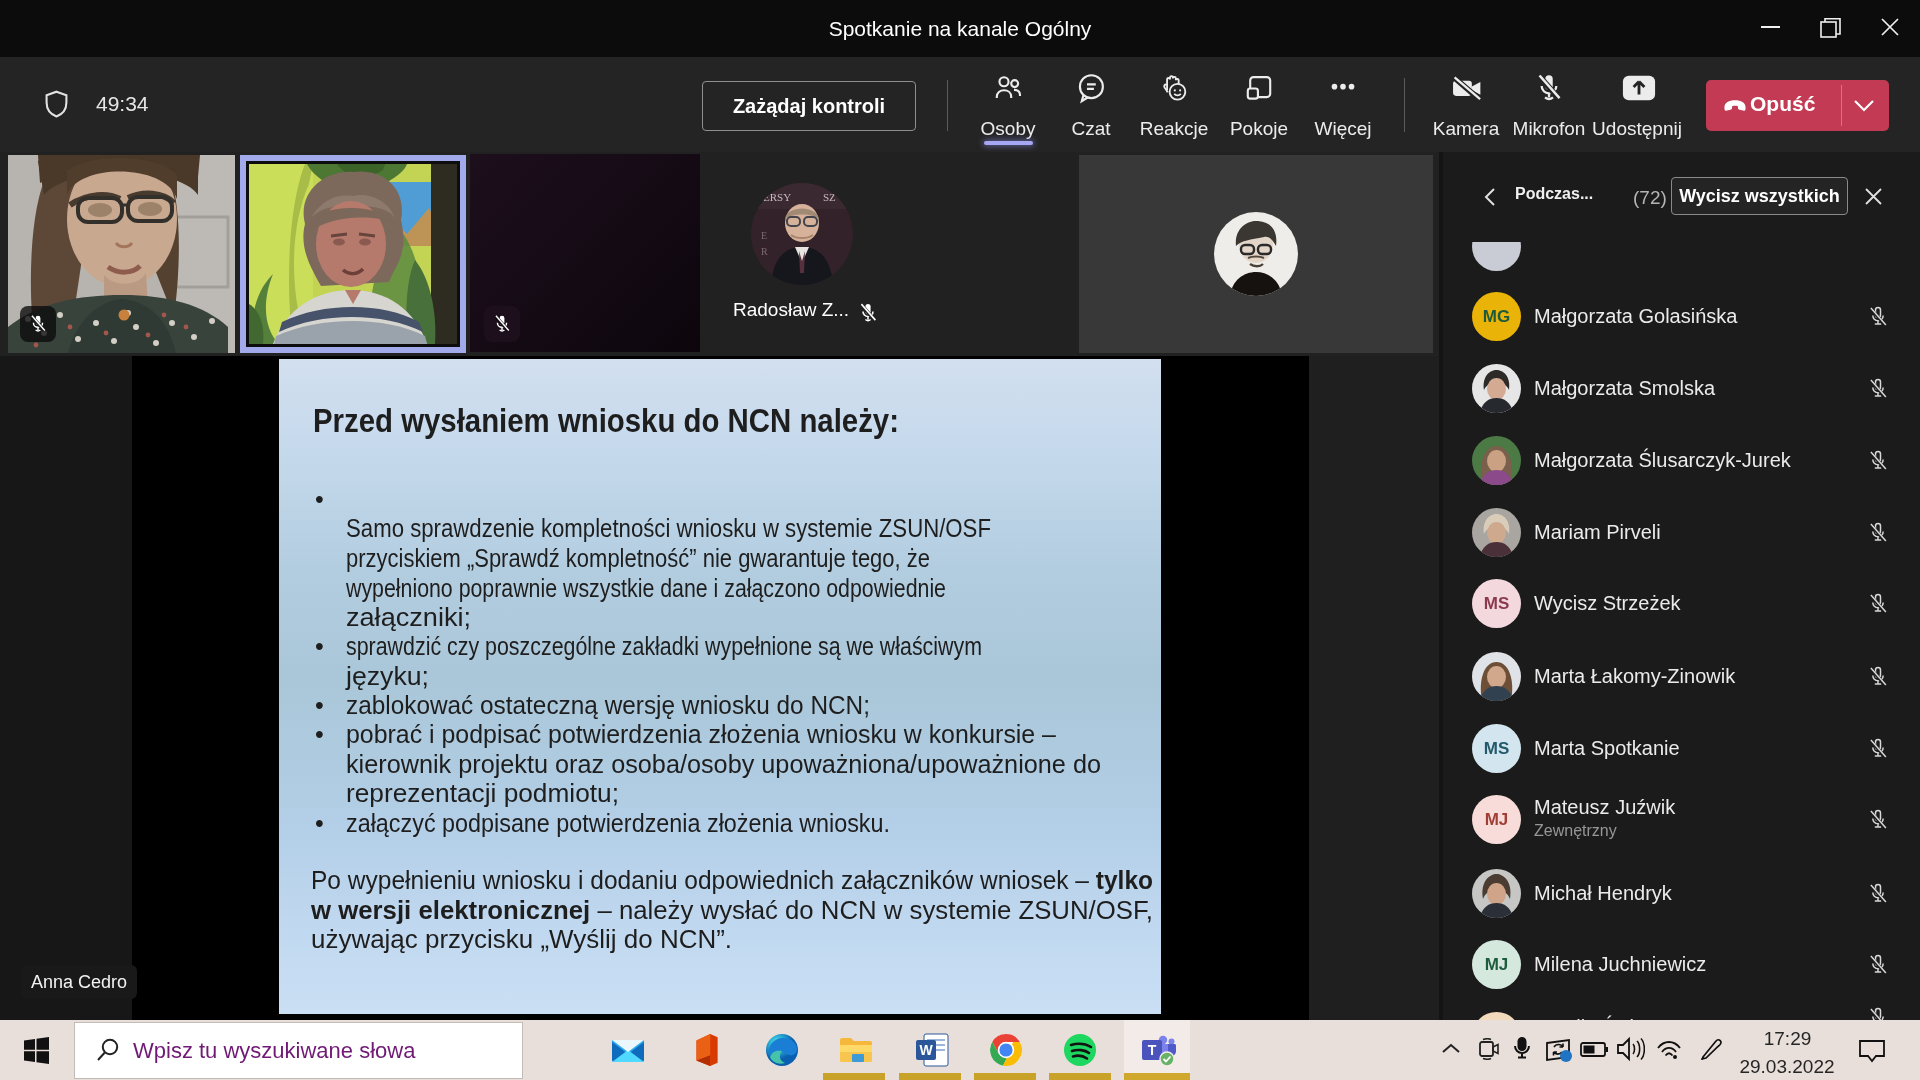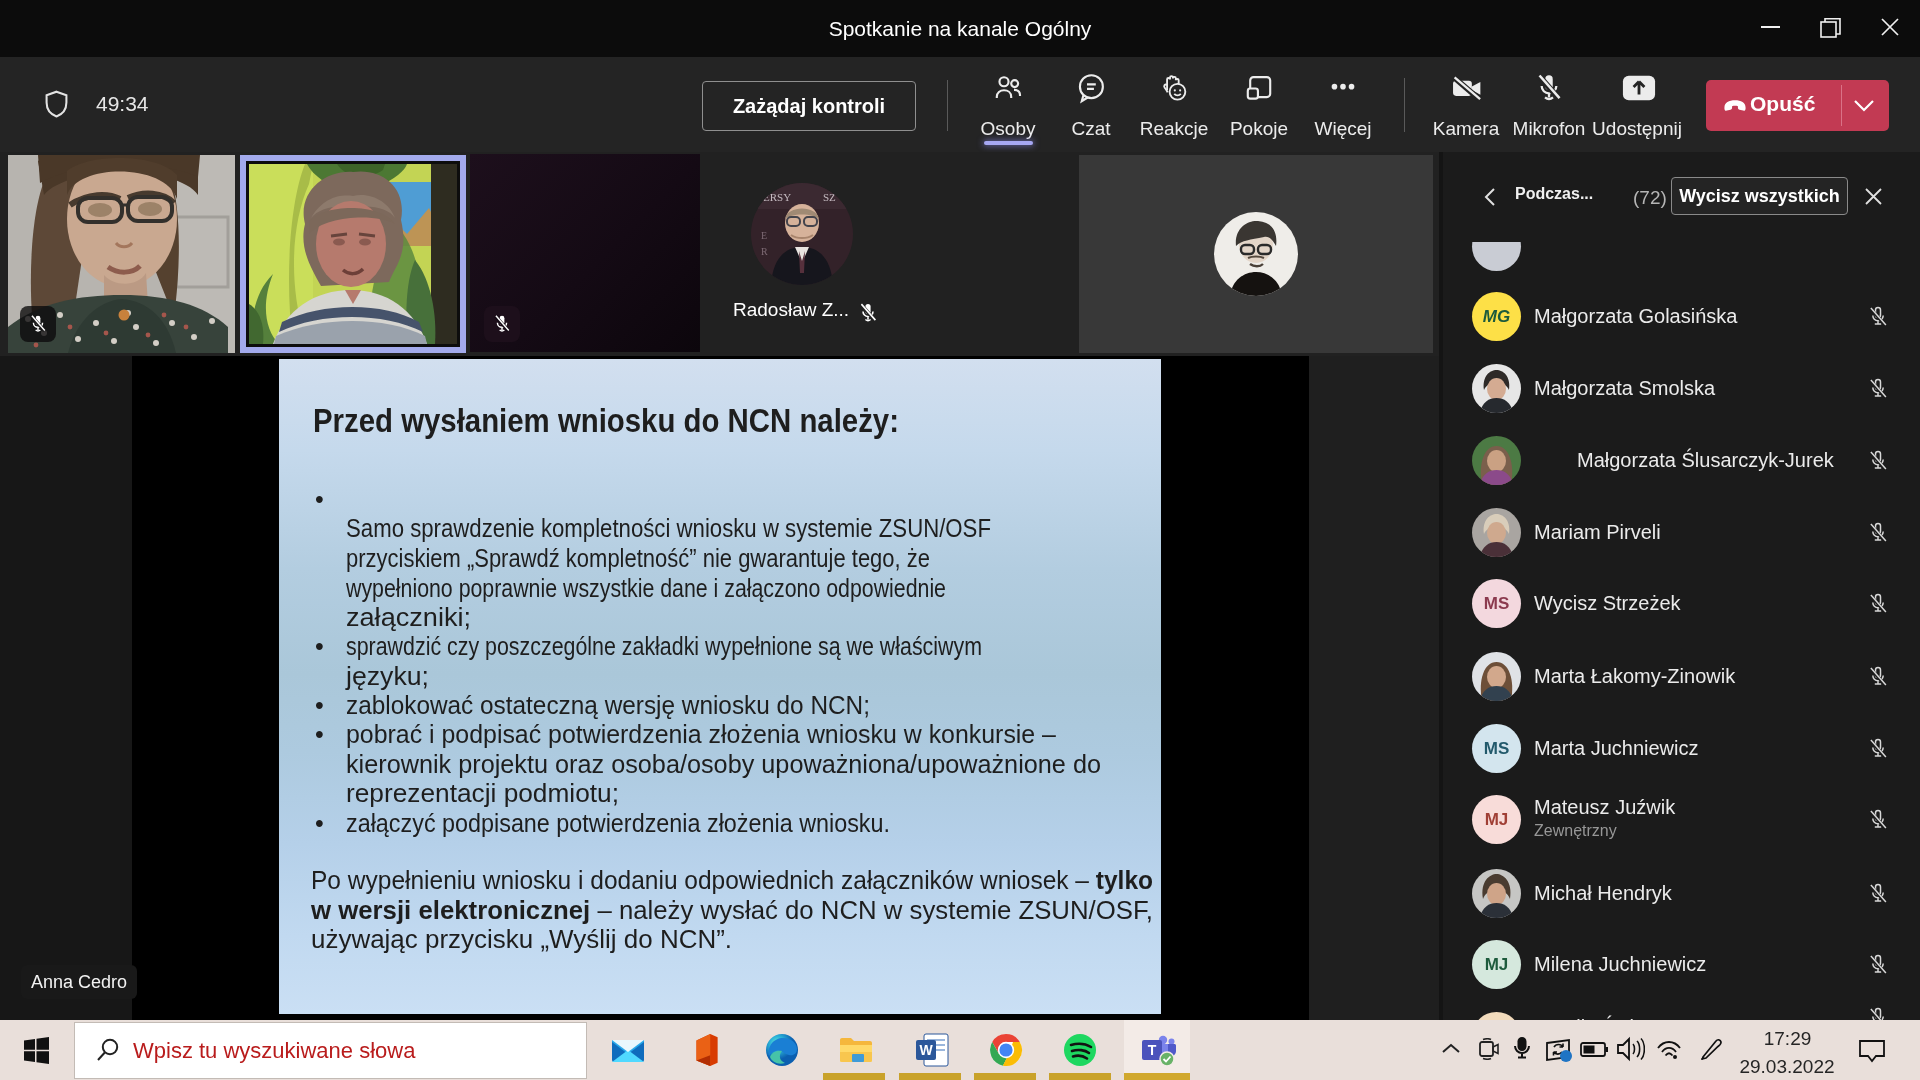--- a/index.html
+++ b/index.html
@@ -40,21 +40,21 @@
 
 #panel { left:1443px; top:152px; width:477px; height:868px; background:#1b1b1b; }
 #paneldiv { left:1439px; top:152px; width:4px; height:868px; background:#141414; }
 .prow .nm { position:absolute; left:91px; color:#ebebeb; font-size:20px; }
 .prow .sub { position:absolute; left:91px; color:#979797; font-size:16px; }
 .avatar { position:absolute; left:29px; width:49px; height:49px; border-radius:50%; text-align:center; font-weight:bold; font-size:17px; line-height:49px; }
 .micoff { position:absolute; left:423px; width:24px; height:24px; }
 
 
 #taskbar { left:0; top:1020px; width:1920px; height:60px; background:#e9dfda; }
-#searchbox { left:74px; top:1022px; width:513px; height:57px; background:#fff; border:1px solid #c3bbb5; color:#b91c1c; font-size:22px; line-height:55px; }
+#searchbox { left:74px; top:1022px; width:449px; height:57px; background:#fff; border:1px solid #c3bbb5; color:#701a75; font-size:22px; line-height:55px; }
 #searchbox span { margin-left:58px; }
 .tbicon { position:absolute; top:1032px; width:36px; height:36px; }
 .goldline { position:absolute; top:1073px; height:7px; background:#c9a22a; }
 #teamstile { left:1124px; top:1020px; width:66px; height:60px; background:#f3ebe7; }
 #traytime { left:1745px; top:1028px; width:85px; text-align:center; color:#252525; font-size:19px; }
 #traydate { left:1727px; top:1056px; width:120px; text-align:center; color:#252525; font-size:19px; }
 </style>
 </head>
 <body>
 <div id="root">
@@ -343,21 +343,21 @@
     <svg style="position:absolute;left:38px;top:35px;" width="18" height="20" viewBox="0 0 18 20">
         <path d="M13 2 L5 10 L13 18" fill="none" stroke="#e0e0e0" stroke-width="2"></path>
       </svg>
     <div style="position:absolute;left:72px;top:33px;font-size:16px;font-weight:bold;color:#f0f0f0;">Podczas...</div>
     <div style="position:absolute;left:190px;top:35px;font-size:19px;color:#b5b5b5;">(72)</div>
     <div style="position:absolute;left:228px;top:25px;width:177px;height:38px;border:1px solid #8a8a8a;border-radius:4px;background:#242424;color:#fff;font-size:18px;font-weight:bold;text-align:center;line-height:36px;">Wycisz wszystkich</div>
     <svg style="position:absolute;left:421px;top:35px;" width="19" height="19" viewBox="0 0 19 19">
         <path d="M2 2 L17 17 M17 2 L2 17" stroke="#e0e0e0" stroke-width="1.8"></path>
       </svg>
     <div class="prow">
-        <div class="avatar" style="top:140px;background:#fde047;color:#1d5b3c;font-style:italic;">MG</div>
+        <div class="avatar" style="top:140px;background:#eab308;color:#1d5b3c;">MG</div>
         <div class="nm" style="top:153px;">Małgorzata Golasińska</div>
         <svg class="micoff" style="top:153px;" width="24" height="24" viewBox="0 0 24 24">
           <rect x="9.5" y="2.5" width="5" height="10" rx="2.5" fill="none" stroke="#d8d8d8" stroke-width="1.5"></rect>
           <path d="M6.8 10.5 A5.2 5.2 0 0 0 17.2 10.5 M12 15.7 V19 M8.8 19 H15.2" fill="none" stroke="#d8d8d8" stroke-width="1.5"></path>
           <path d="M4.5 3.5 L19.5 20.5" stroke="#1b1b1b" stroke-width="3.4"></path>
           <path d="M4.9 3.1 L19.9 20.1" stroke="#d8d8d8" stroke-width="1.5"></path>
         </svg>
       </div>
     <div class="prow">
         <div class="avatar" style="top:212px;overflow:hidden;"><svg width="49" height="49" viewBox="0 0 49 49">
@@ -374,21 +374,21 @@
           <path d="M4.9 3.1 L19.9 20.1" stroke="#d8d8d8" stroke-width="1.5"></path>
         </svg>
       </div>
     <div class="prow">
         <div class="avatar" style="top:284px;overflow:hidden;"><svg width="49" height="49" viewBox="0 0 49 49">
             <rect width="49" height="49" fill="#4c7a44"></rect>
             <path d="M10 49 C6 28 12 10 24.5 10 C37 10 43 28 39 49 Z" fill="#7a5f4c"></path>
             <ellipse cx="24.5" cy="25" rx="9.5" ry="11" fill="#caa183"></ellipse>
             <path d="M8 49 C10 38 17 34 24.5 34 C32 34 39 38 41 49 Z" fill="#8b4a8a"></path>
           </svg></div>
-        <div class="nm" style="top:297px;margin-left:43px;">Małgorzata Ślusarczyk-Jurek</div>
+        <div class="nm" style="top:297px;">Małgorzata Ślusarczyk-Jurek</div>
         <svg class="micoff" style="top:297px;" width="24" height="24" viewBox="0 0 24 24">
           <rect x="9.5" y="2.5" width="5" height="10" rx="2.5" fill="none" stroke="#d8d8d8" stroke-width="1.5"></rect>
           <path d="M6.8 10.5 A5.2 5.2 0 0 0 17.2 10.5 M12 15.7 V19 M8.8 19 H15.2" fill="none" stroke="#d8d8d8" stroke-width="1.5"></path>
           <path d="M4.5 3.5 L19.5 20.5" stroke="#1b1b1b" stroke-width="3.4"></path>
           <path d="M4.9 3.1 L19.9 20.1" stroke="#d8d8d8" stroke-width="1.5"></path>
         </svg>
       </div>
     <div class="prow">
         <div class="avatar" style="top:356px;overflow:hidden;"><svg width="49" height="49" viewBox="0 0 49 49">
             <rect width="49" height="49" fill="#a9a5a1"></rect>
@@ -424,21 +424,21 @@
         <div class="nm" style="top:513px;">Marta Łakomy-Zinowik</div>
         <svg class="micoff" style="top:513px;" width="24" height="24" viewBox="0 0 24 24">
           <rect x="9.5" y="2.5" width="5" height="10" rx="2.5" fill="none" stroke="#d8d8d8" stroke-width="1.5"></rect>
           <path d="M6.8 10.5 A5.2 5.2 0 0 0 17.2 10.5 M12 15.7 V19 M8.8 19 H15.2" fill="none" stroke="#d8d8d8" stroke-width="1.5"></path>
           <path d="M4.5 3.5 L19.5 20.5" stroke="#1b1b1b" stroke-width="3.4"></path>
           <path d="M4.9 3.1 L19.9 20.1" stroke="#d8d8d8" stroke-width="1.5"></path>
         </svg>
       </div>
     <div class="prow">
         <div class="avatar" style="top:572px;background:#d3e5ee;color:#22596b;">MS</div>
-        <div class="nm" style="top:585px;">Marta Juchniewicz</div>
+        <div class="nm" style="top:585px;">Marta Spotkanie</div>
         <svg class="micoff" style="top:585px;" width="24" height="24" viewBox="0 0 24 24">
           <rect x="9.5" y="2.5" width="5" height="10" rx="2.5" fill="none" stroke="#d8d8d8" stroke-width="1.5"></rect>
           <path d="M6.8 10.5 A5.2 5.2 0 0 0 17.2 10.5 M12 15.7 V19 M8.8 19 H15.2" fill="none" stroke="#d8d8d8" stroke-width="1.5"></path>
           <path d="M4.5 3.5 L19.5 20.5" stroke="#1b1b1b" stroke-width="3.4"></path>
           <path d="M4.9 3.1 L19.9 20.1" stroke="#d8d8d8" stroke-width="1.5"></path>
         </svg>
       </div>
     <div class="prow">
         <div class="avatar" style="top:643px;background:#f8dcd9;color:#a03f35;">MJ</div>
         <div class="nm" style="top:644px;">Mateusz Juźwik</div>

